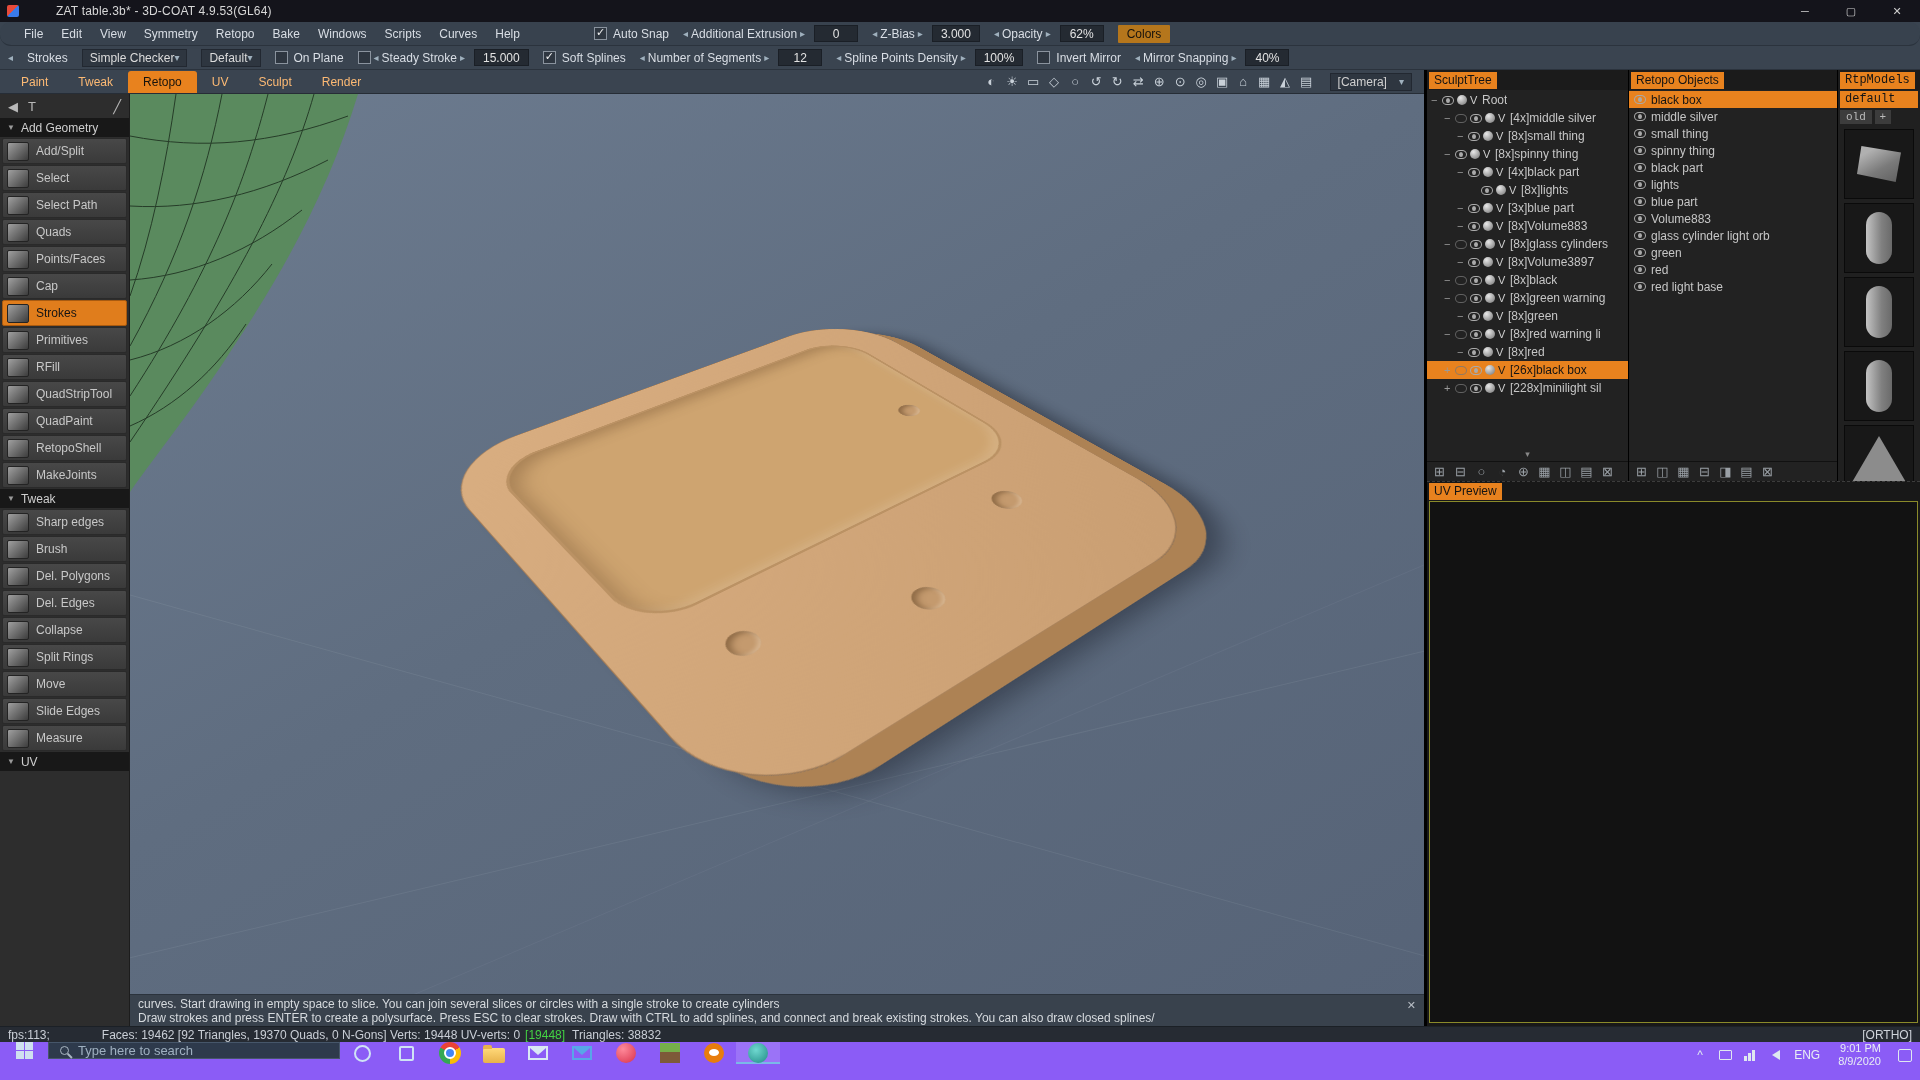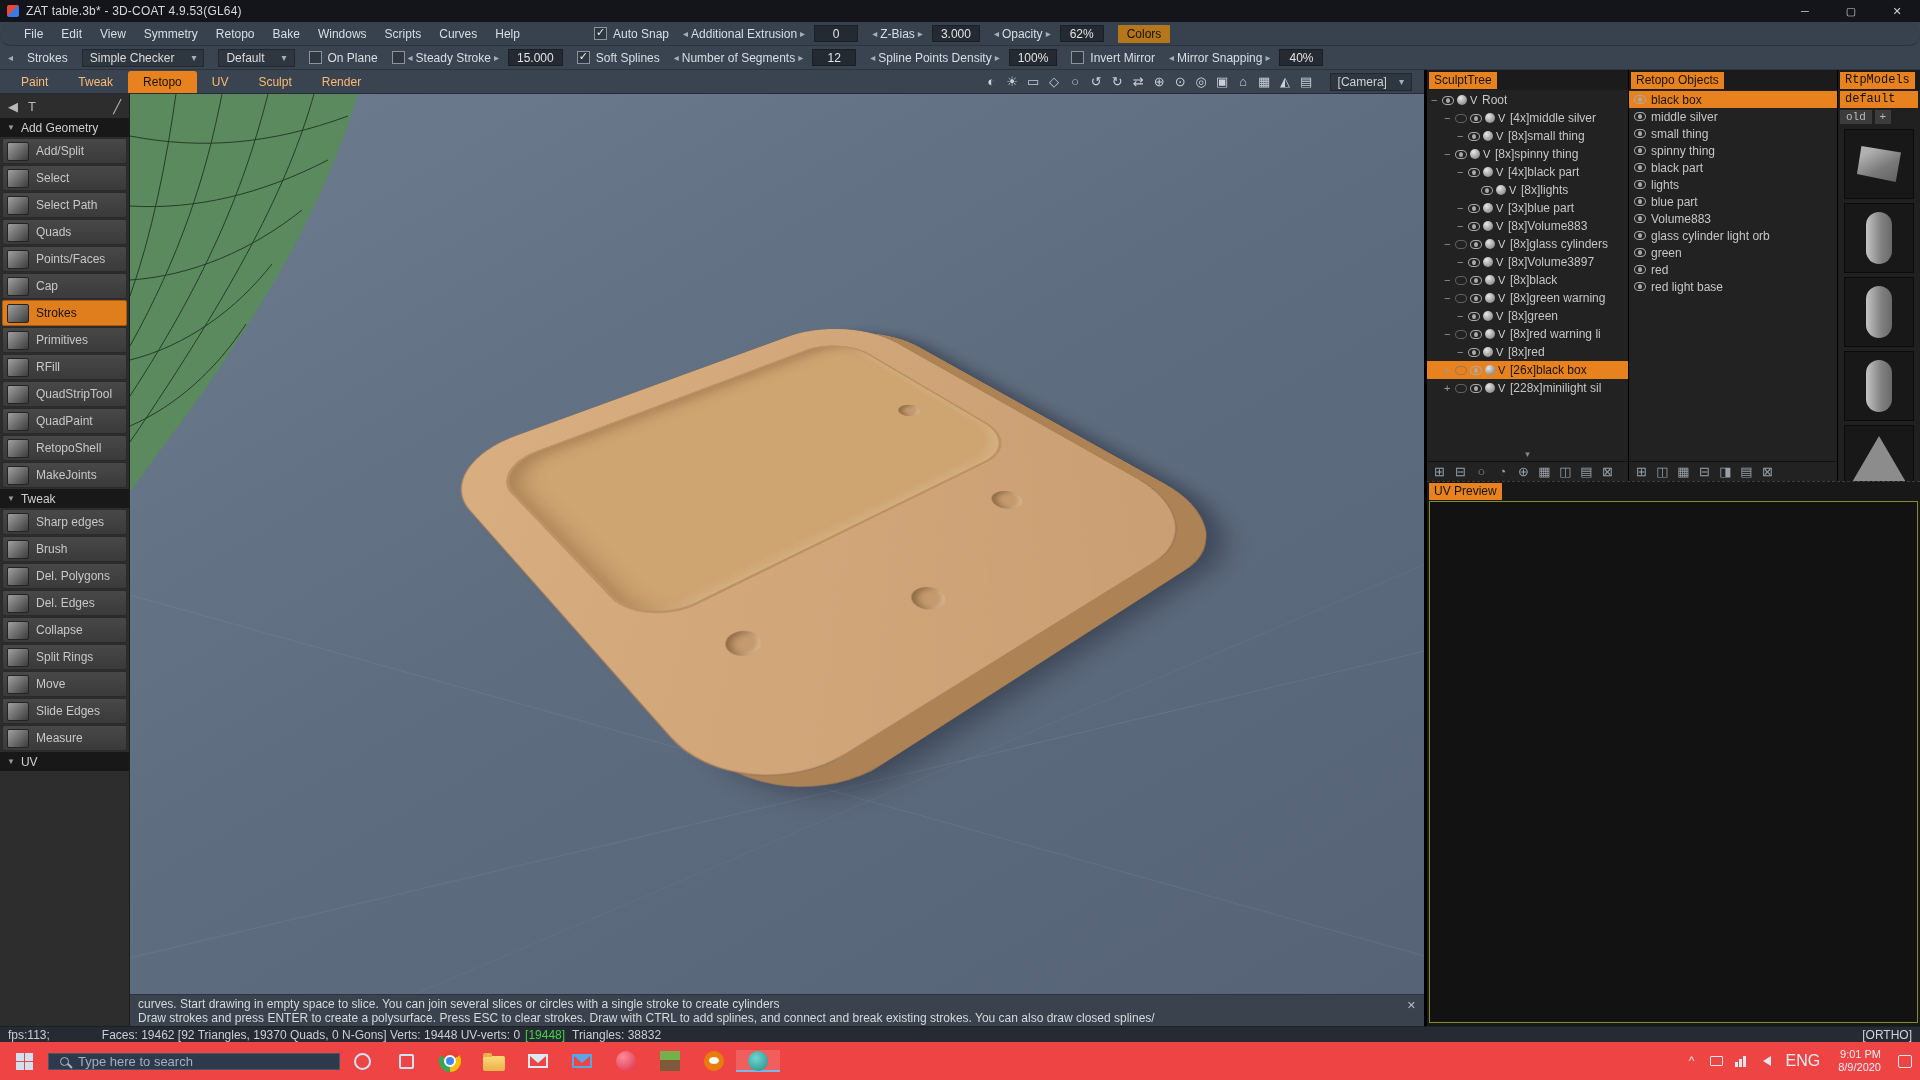--- a/index.html
+++ b/index.html
@@ -2,41 +2,41 @@
 <html><head>
 <meta charset="utf-8">
 <style>
 *{margin:0;padding:0;box-sizing:border-box;}
 html,body{width:1920px;height:1080px;overflow:hidden;background:#000;font-family:"Liberation Sans",sans-serif;}
 #app{position:relative;width:1920px;height:1080px;display:flex;flex-direction:column;background:#3a4450;}
 
 
 .titlebar{height:22px;background:#14141b;display:flex;align-items:center;color:#d8d8d8;font-size:12px;flex:0 0 auto;}
 .app-icon{width:12px;height:12px;margin:0 7px;border-radius:2px;background:linear-gradient(135deg,#e84a3a 50%,#3a7ae8 50%);}
-.win-title{letter-spacing:.2px;}
+.win-title{letter-spacing:.2px;margin-left:30px;}
 .win-controls{margin-left:auto;display:flex;height:100%;}
 .win-btn{width:46px;display:flex;align-items:center;justify-content:center;font-size:11px;color:#cfcfcf;}
 
 
 .menubar{height:24px;background:#38424e;border-bottom:1px solid #2b333d;display:flex;align-items:center;font-size:12px;color:#d9dee5;padding:0 15px;gap:9px;border-radius:11px;}
 .menu-item{padding:3px 9px;white-space:nowrap;}
 .mb-right{display:flex;align-items:center;gap:14px;margin-left:56px;}
 .cb{display:inline-flex;align-items:center;gap:6px;white-space:nowrap;color:#d9dee5;}
 .cb-box{width:13px;height:13px;border:1px solid #8a939e;background:#2e3640;position:relative;flex:0 0 auto;}
 .cb.checked .cb-box::after{content:"✓";position:absolute;left:1px;top:-2px;color:#f0f0f0;font-size:11px;}
 .menu-field,.spin{display:inline-flex;align-items:center;gap:3px;white-space:nowrap;}
 .arr{color:#9fb0bd;font-size:10px;}
 .fld-label{color:#d9dee5;}
 .fld-value,.spin-value{min-width:44px;height:17px;background:#242a32;border:1px solid #1a1f26;color:#e3e3e3;display:inline-flex;align-items:center;justify-content:center;font-size:12px;padding:0 8px;margin-left:6px;}
 .colors-btn{background:#b5761c;color:#17130c;padding:2px 9px;font-size:12px;border-radius:1px;}
 
 
 .toolbar2{height:24px;background:#3a4450;border-bottom:1px solid #2b333d;display:flex;align-items:center;font-size:12px;color:#d9dee5;padding:0 8px;gap:14px;}
 .tb-collapse{color:#9fb0bd;font-size:10px;}
-.dropdown{height:18px;background:#2e3640;border:1px solid #222831;color:#dcdcdc;display:inline-flex;align-items:center;gap:17px;padding:0 7px;font-size:12px;white-space:nowrap;}
+.dropdown{height:18px;background:#2e3640;border:1px solid #222831;color:#dcdcdc;display:inline-flex;align-items:center;gap:0;padding:0 7px;font-size:12px;white-space:nowrap;}
 .dd-arrow{color:#9fb0bd;font-size:10px;}
 
 
 .content{flex:1;display:flex;min-height:0;}
 .left-col{width:1424px;display:flex;flex-direction:column;min-width:0;}
 .tabrow{height:24px;background:#3a4450;border-bottom:1px solid #262d36;display:flex;align-items:center;padding:0 6px;}
 .tab{padding:4px 15px;font-size:12px;color:#fdba74;border-radius:3px 3px 0 0;}
 .tab.active{background:#e8821e;color:#17130c;}
 .vp-icons{margin-left:auto;display:flex;align-items:center;gap:2px;}
 .vp-icon{width:19px;text-align:center;color:#c8d0d8;font-size:13px;}
@@ -109,21 +109,21 @@
 .uv-box{flex:1;margin:0 2px 3px 2px;border:1px solid #8a8a2a;background:#121212;}
 
 
 .statusbar{height:16px;background:#262b33;border-top:1px solid #1b2026;display:flex;align-items:center;padding:0 8px;font-size:12px;color:#c9ced6;flex:0 0 auto;white-space:nowrap;}
 .st-fps{margin-right:52px;}
 .st-green{color:#43d243;margin:0 5px;}
 .st-tri{margin-left:2px;}
 .st-proj{margin-left:auto;color:#cfd4da;}
 
 
-.taskbar{height:38px;background:#ef4444;display:flex;align-items:center;color:#e8eef4;flex:0 0 auto;}
+.taskbar{height:38px;background:#8b5cf6;display:flex;align-items:flex-start;color:#e8eef4;flex:0 0 auto;}
 .start-btn{width:48px;display:flex;align-items:center;justify-content:center;}
 .winlogo{display:grid;grid-template-columns:8px 8px;grid-template-rows:8px 8px;gap:1px;}
 .winlogo span{background:#cfe0ef;}
 .search-box{width:292px;background:#2e3a4c;border:1px solid #46566a;display:flex;align-items:center;gap:9px;padding:0 11px;}
 .mag{width:9px;height:9px;border:1.5px solid #aab6c2;border-radius:50%;position:relative;flex:0 0 auto;}
 .mag::after{content:"";position:absolute;width:6px;height:1.5px;background:#aab6c2;transform:rotate(45deg);right:-5px;bottom:-2px;}
 .search-box input{background:transparent;border:none;outline:none;color:#c2cedb;font-size:13px;width:100%;font-family:"Liberation Sans",sans-serif;}
 .search-box input::placeholder{color:#9fb0c0;}
 .tb-icon{width:44px;display:flex;align-items:center;justify-content:center;position:relative;}
 .tb-icon.active-app{background:rgba(255,255,255,.14);box-shadow:inset 0 -2px 0 #7ab8e8;}
@@ -146,21 +146,21 @@
 .tray{margin-left:auto;display:flex;align-items:center;}
 .tray-caret{width:26px;text-align:center;font-size:12px;color:#dfe8f0;}
 .tray-ico{width:24px;display:flex;align-items:center;justify-content:center;}
 .tray-mon{width:13px;height:10px;border:1.5px solid #dfe8f0;border-radius:1px;}
 .tray-net{display:inline-flex;align-items:flex-end;gap:1px;height:12px;}
 .tray-net i{display:block;width:3px;background:#dfe8f0;}
 .tray-net i:nth-child(1){height:5px;}
 .tray-net i:nth-child(2){height:8px;}
 .tray-net i:nth-child(3){height:11px;}
 .tray-spk{width:0;height:0;border:5px solid transparent;border-right:8px solid #dfe8f0;}
-.lang{padding:0 9px;font-size:16px;}
+.lang{padding:0 9px;font-size:12px;}
 .clock{display:flex;flex-direction:column;align-items:flex-end;justify-content:center;font-size:11px;line-height:13px;padding:0 9px;}
 .notif{width:30px;display:flex;align-items:center;justify-content:center;}
 .notif-ic{width:14px;height:13px;border:1.5px solid #dfe8f0;border-radius:2px;}
 </style>
 </head>
 <body>
 
 <div id="app">
 
   <div class="titlebar">

